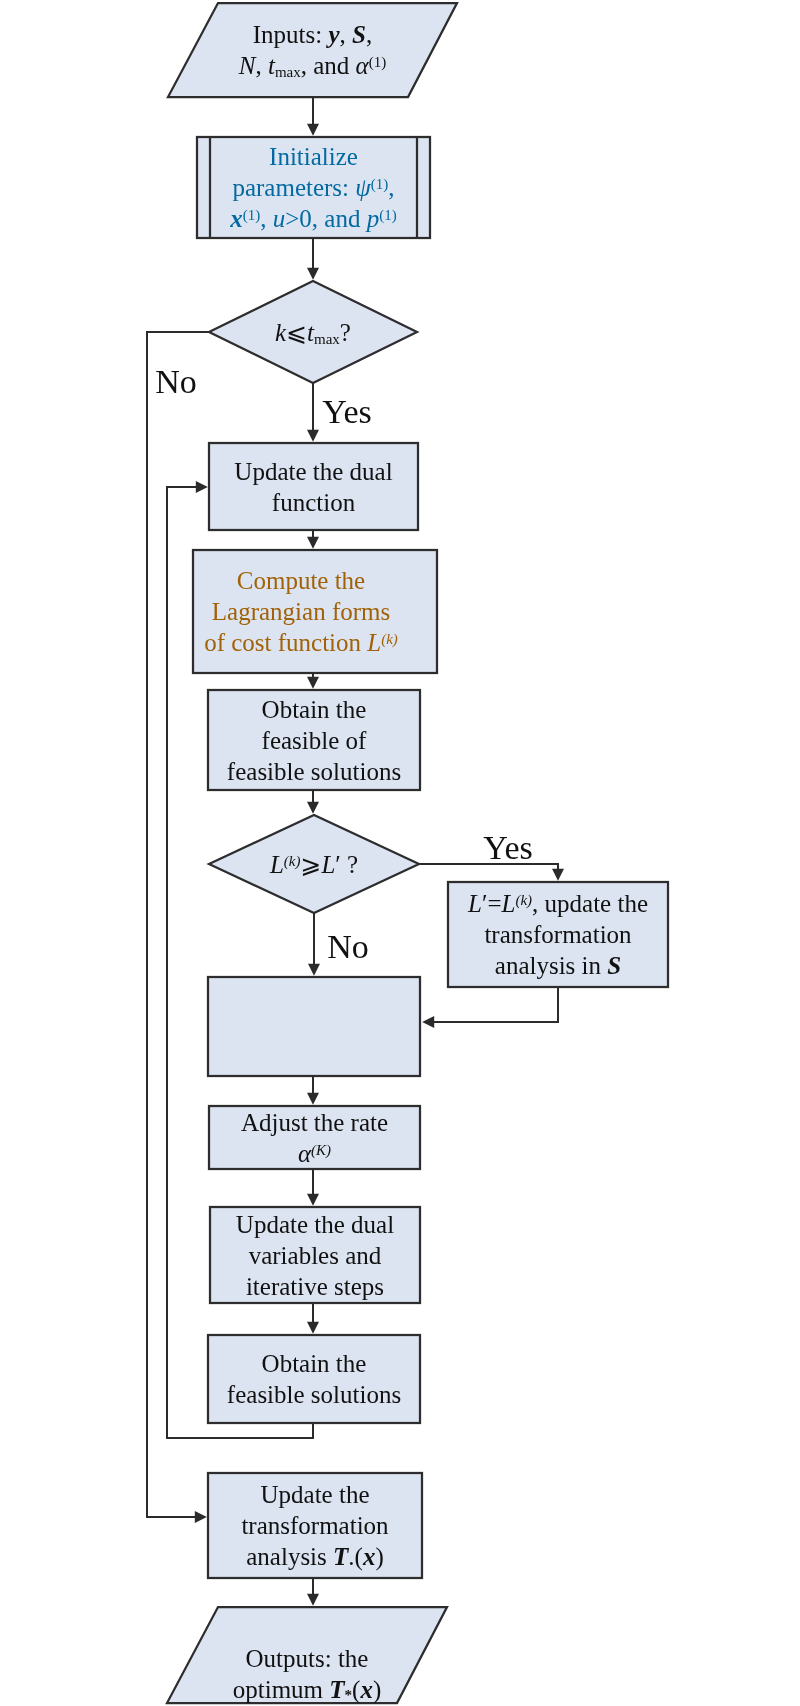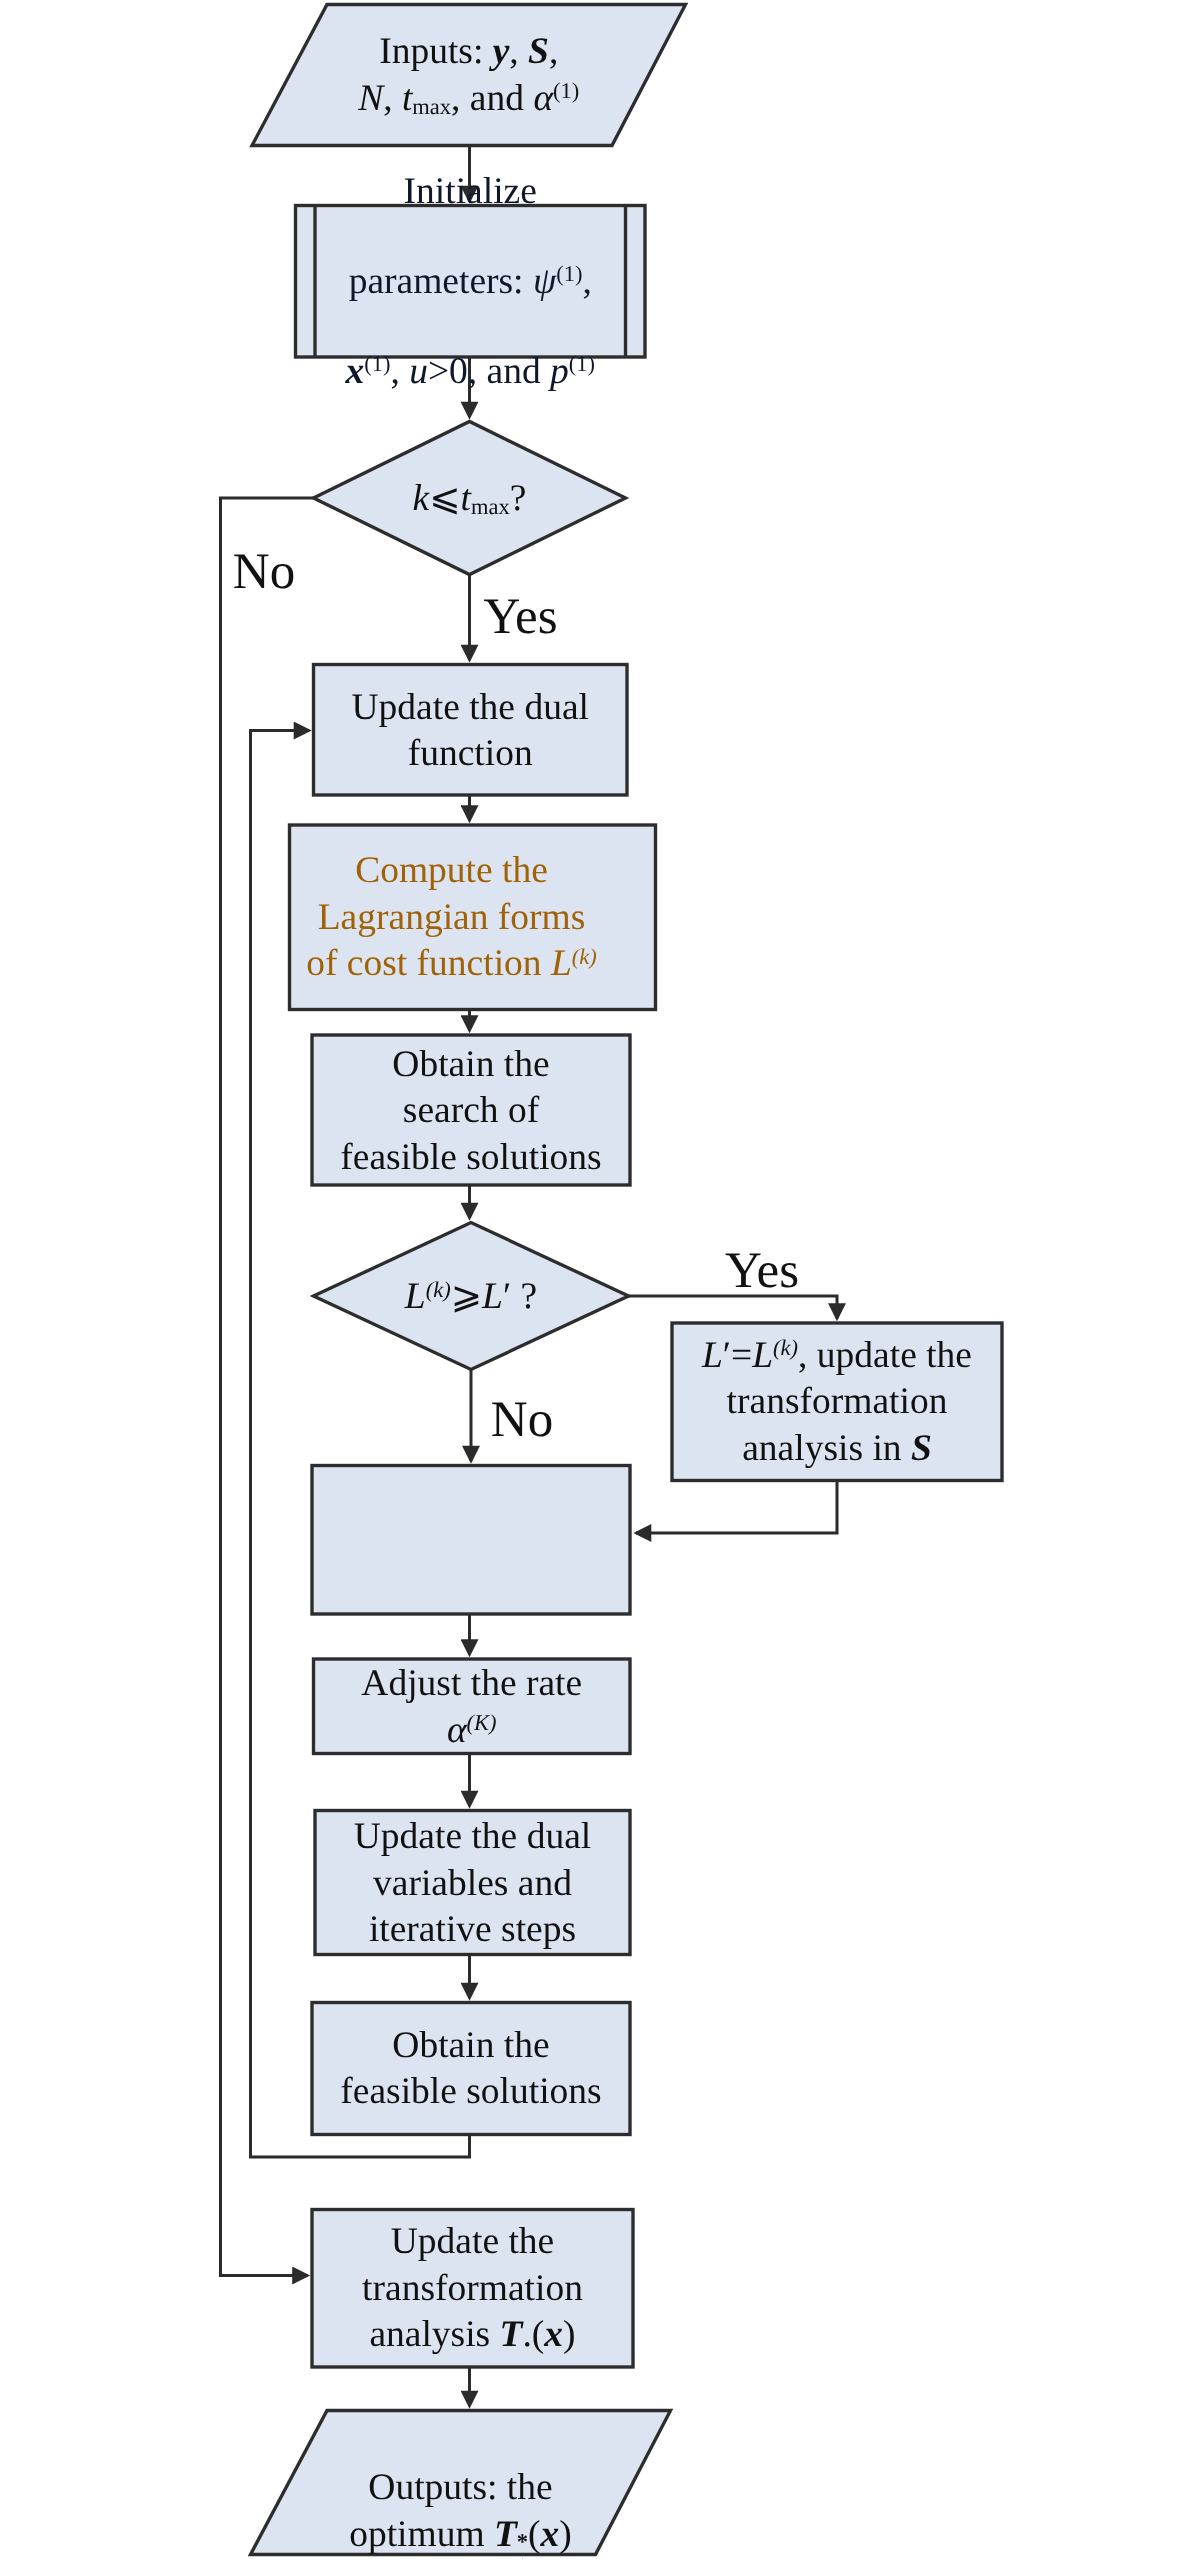--- a/index.html
+++ b/index.html
@@ -67,40 +67,40 @@
       <polyline points="313,1303 313,1332" fill="none" stroke="#2b2b2b" stroke-width="2" marker-end="url(#arrow)"></polyline>
       <polyline points="313,1423 313,1438 167,1438 167,487 206,487" fill="none" stroke="#2b2b2b" stroke-width="2" marker-end="url(#arrow)"></polyline>
       <polyline points="209,332 147,332 147,1517 205,1517" fill="none" stroke="#2b2b2b" stroke-width="2" marker-end="url(#arrow)"></polyline>
       <polyline points="313,1578 313,1604" fill="none" stroke="#2b2b2b" stroke-width="2" marker-end="url(#arrow)"></polyline>
     </svg>
   <div id="labels">
       <div class="node-label" style="left: 168px; top: 3px; width: 289px; height: 94px; color: rgb(17, 17, 17);">
         <div><span>Inputs: </span><span class="bi">y</span><span>, </span><span class="bi">S</span><span>,</span></div>
         <div><span class="i">N</span><span>, </span><span class="i">t</span><sub>max</sub><span>, and </span><span class="i">α</span><sup>(1)</sup></div>
       </div>
-      <div class="node-label" style="left: 197px; top: 137px; width: 233px; height: 101px; color: #0f172a; gap: 29px;">
+      <div class="node-label" style="left: 197px; top: 137px; width: 233px; height: 101px; color: #0369a1;">
         <div><span>Initialize</span></div>
         <div><span>parameters: </span><span class="i">ψ</span><sup>(1)</sup><span>,</span></div>
         <div><span class="bi">x</span><sup>(1)</sup><span>, </span><span class="i">u</span><span>&gt;0, and </span><span class="i">p</span><sup>(1)</sup></div>
       </div>
       <div class="node-label" style="left: 209px; top: 281px; width: 208px; height: 102px; color: rgb(17, 17, 17);">
         <div><span class="i">k</span><span>⩽</span><span class="i">t</span><sub>max</sub><span>?</span></div>
       </div>
       <div class="node-label" style="left: 209px; top: 443px; width: 209px; height: 87px; color: rgb(17, 17, 17);">
         <div><span>Update the dual</span></div>
         <div><span>function</span></div>
       </div>
       <div class="node-label" style="left: 179px; top: 550px; width: 244px; height: 123px; color: #a16207;">
         <div><span>Compute the</span></div>
         <div><span>Lagrangian forms</span></div>
         <div><span>of cost function </span><span class="i">L</span><sup class="i">(k)</sup></div>
       </div>
       <div class="node-label" style="left: 208px; top: 690px; width: 212px; height: 100px; color: rgb(17, 17, 17);">
         <div><span>Obtain the</span></div>
-        <div><span>search of</span></div>
+        <div><span>feasible of</span></div>
         <div><span>feasible solutions</span></div>
       </div>
       <div class="node-label" style="left: 209px; top: 815px; width: 210px; height: 98px; color: rgb(17, 17, 17);">
         <div><span class="i">L</span><sup class="i">(k)</sup><span>⩾</span><span class="i">L</span><span>′ ?</span></div>
       </div>
       <div class="node-label" style="left: 448px; top: 882px; width: 220px; height: 105px; color: rgb(17, 17, 17);">
         <div><span class="i">L</span><span>′=</span><span class="i">L</span><sup class="i">(k)</sup><span>, update the</span></div>
         <div><span>transformation</span></div>
         <div><span>analysis in </span><span class="bi">S</span></div>
       </div>

